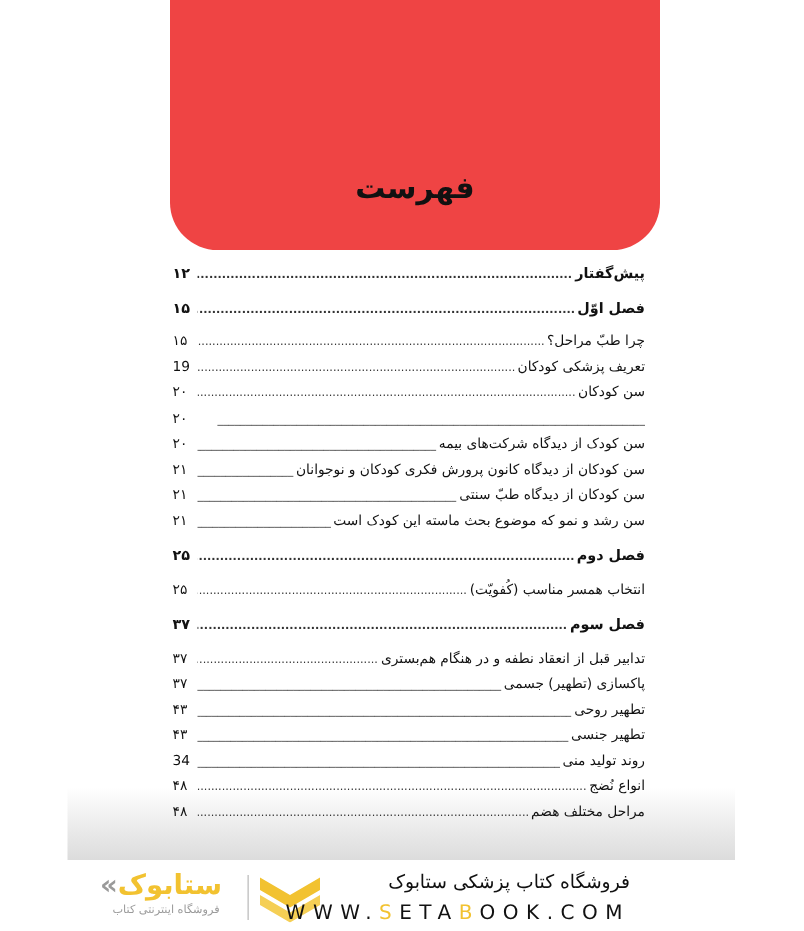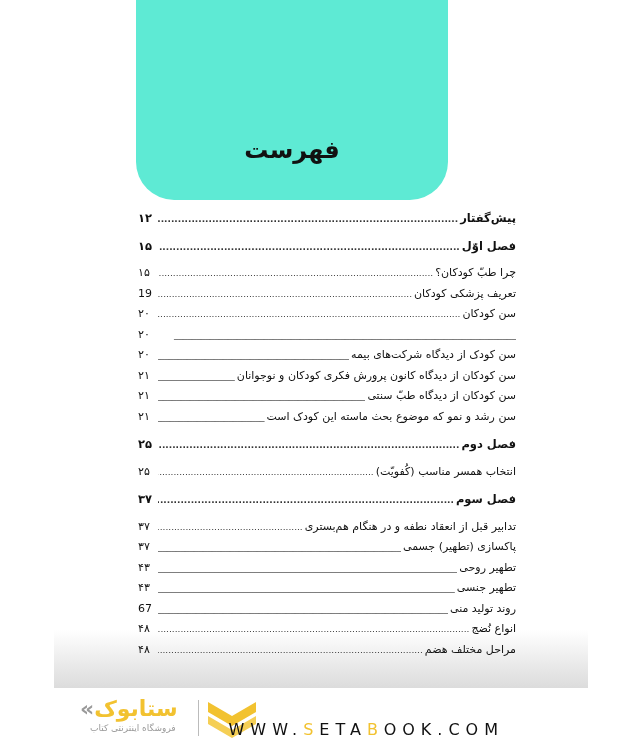--- a/index.html
+++ b/index.html
@@ -1,21 +1,21 @@
 <!DOCTYPE html>
 <html><head>
 <meta charset="utf-8">
 <style>
   html, body { margin:0; padding:0; }
   body { width:643px; height:745px; background:#ffffff; position:relative; overflow:hidden;
          font-family:"DejaVu Sans", sans-serif; }
   .page-fade { position:absolute; left:54px; top:630px; width:534px; height:58px;
                background:linear-gradient(to bottom, rgba(255,255,255,0) 0%, #e6e6e6 70%, #dcdcdc 100%); }
-  .header-panel { position:absolute; left:136px; top:0; width:312px; height:200px;
-                  background:#5eead4; border-radius:0 0 38px 38px; }
+  .header-panel { position:absolute; left:136px; top:0; width:392px; height:200px;
+                  background:#ef4444; border-radius:0 0 38px 38px; }
   .toc-title { position:absolute; left:0; right:0; top:136px; text-align:center;
                font-size:24px; font-weight:bold; color:#111; direction:rtl; }
   .toc { position:absolute; left:138px; top:208px; width:378px; direction:rtl; }
   .toc-row { display:flex; align-items:baseline; white-space:nowrap; overflow:hidden;
              font-size:11px; color:#111; height:20.5px; line-height:20.5px; }
   .toc-row.chapter { font-weight:bold; font-size:11.5px; }
   .toc-row.gap-before { margin-top:7px; }
   .toc-row .label { flex:0 0 auto; padding-left:2px; }
   .toc-row .leader { flex:1 1 auto; overflow:hidden; color:#333; letter-spacing:0px; font-size:9px; }
   .toc-row .leader.dash::before { content:"____________________________________________________________________________"; }
@@ -47,21 +47,21 @@
       <span class="label">پیش‌گفتار</span>
       <span class="leader dot"></span>
       <span class="page">۱۲</span>
     </div>
     <div class="toc-row chapter gap-before">
       <span class="label">فصل اوّل</span>
       <span class="leader dot"></span>
       <span class="page">۱۵</span>
     </div>
     <div class="toc-row section gap-before">
-      <span class="label">چرا طبّ کودکان؟</span>
+      <span class="label">چرا طبّ مراحل؟</span>
       <span class="leader dot"></span>
       <span class="page">۱۵</span>
     </div>
     <div class="toc-row section">
       <span class="label">تعریف پزشکی کودکان</span>
       <span class="leader dot"></span>
       <span class="page">19</span>
     </div>
     <div class="toc-row section">
       <span class="label">سن کودکان</span>
@@ -123,21 +123,21 @@
       <span class="page">۴۳</span>
     </div>
     <div class="toc-row section">
       <span class="label">تطهیر جنسی</span>
       <span class="leader dash"></span>
       <span class="page">۴۳</span>
     </div>
     <div class="toc-row section">
       <span class="label">روند تولید منی</span>
       <span class="leader dash"></span>
-      <span class="page">67</span>
+      <span class="page">34</span>
     </div>
     <div class="toc-row section">
       <span class="label">انواع نُضج</span>
       <span class="leader dot"></span>
       <span class="page">۴۸</span>
     </div>
     <div class="toc-row section">
       <span class="label">مراحل مختلف هضم</span>
       <span class="leader dot"></span>
       <span class="page">۴۸</span>
@@ -149,16 +149,17 @@
     <div class="logo-word">
       <span class="logo-arrows">«</span><span>ستابوک</span>
     </div>
     <div class="logo-sub">فروشگاه اینترنتی کتاب</div>
     <div class="logo-divider"></div>
     <svg class="logo-chevron" viewBox="0 0 52 40">
       <polygon points="2,4 26,18 50,4 50,14 26,28 2,14" fill="#f2c230"></polygon>
       <polygon points="2,18 26,32 50,18 50,26 26,40 2,26" fill="#f5cf55"></polygon>
     </svg>
   </div>
+  <div class="store-name">فروشگاه کتاب پزشکی ستابوک</div>
   <div class="store-url">
     <span>WWW.</span><span class="accent">S</span><span>ETA</span><span class="accent">B</span><span>OOK.COM</span>
   </div>
 </div>
 
 </body></html>

